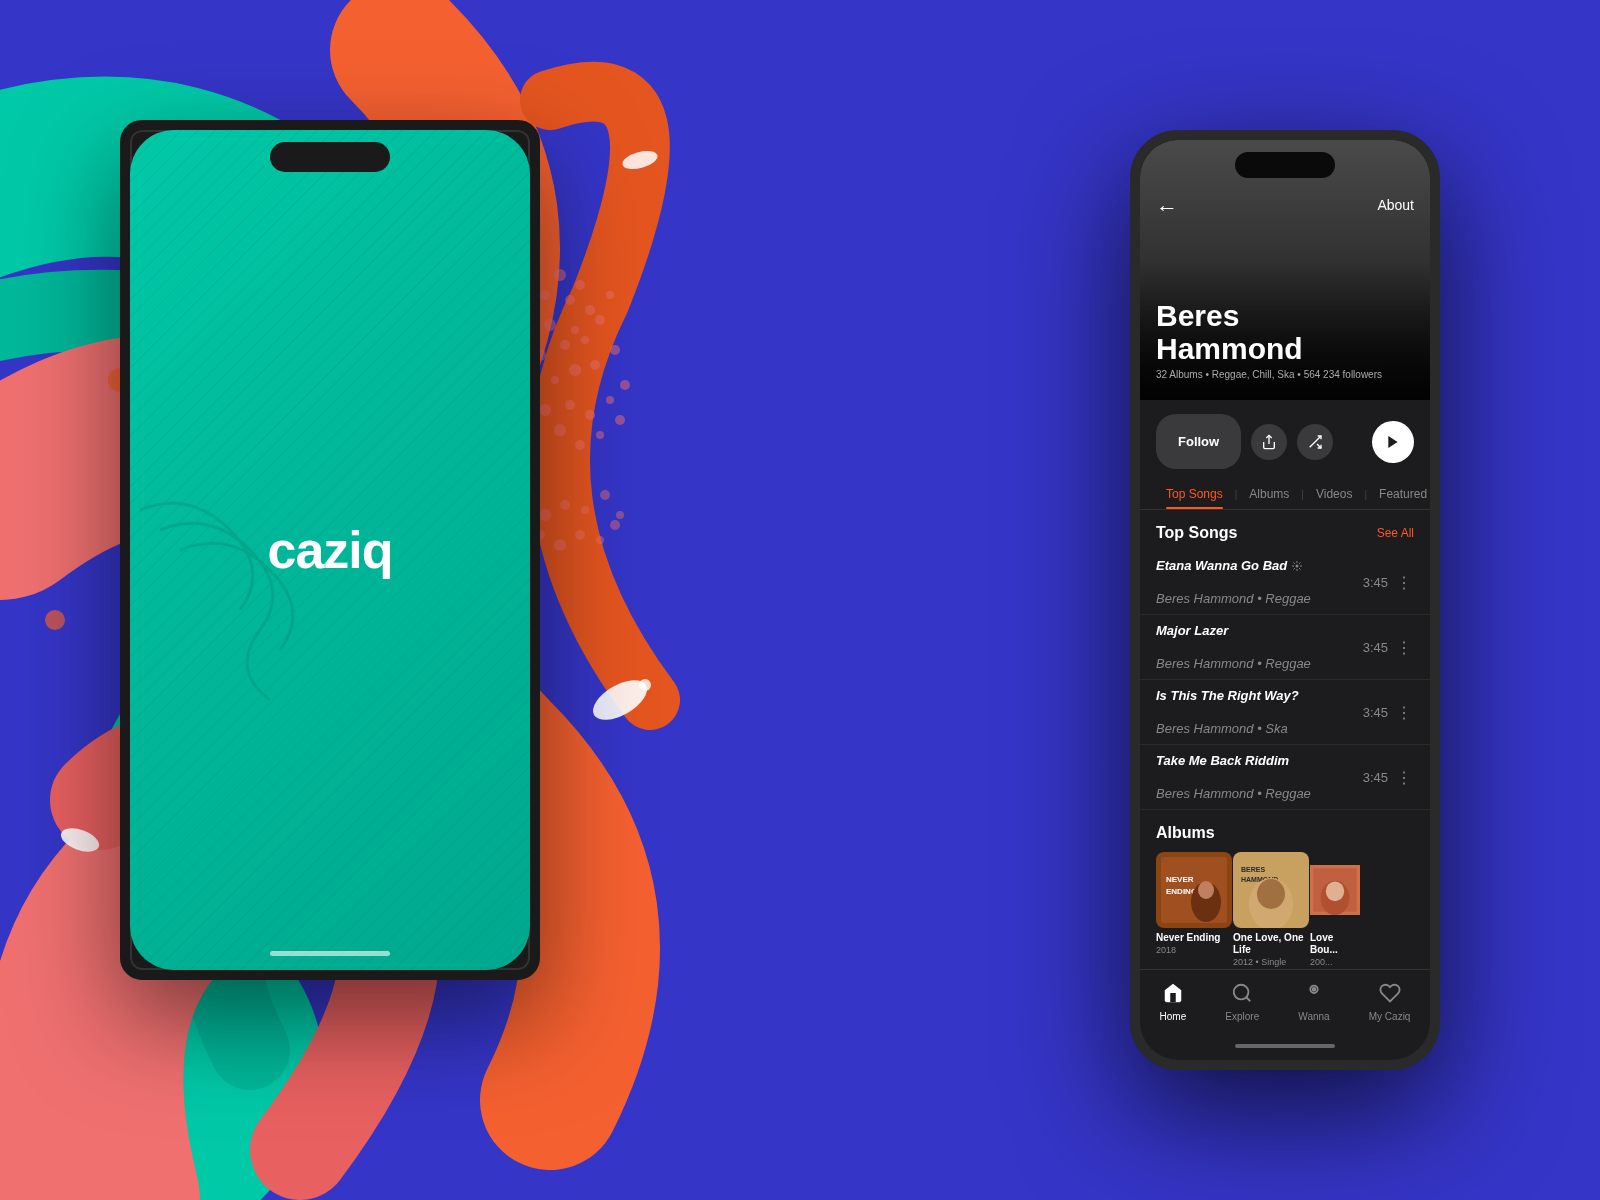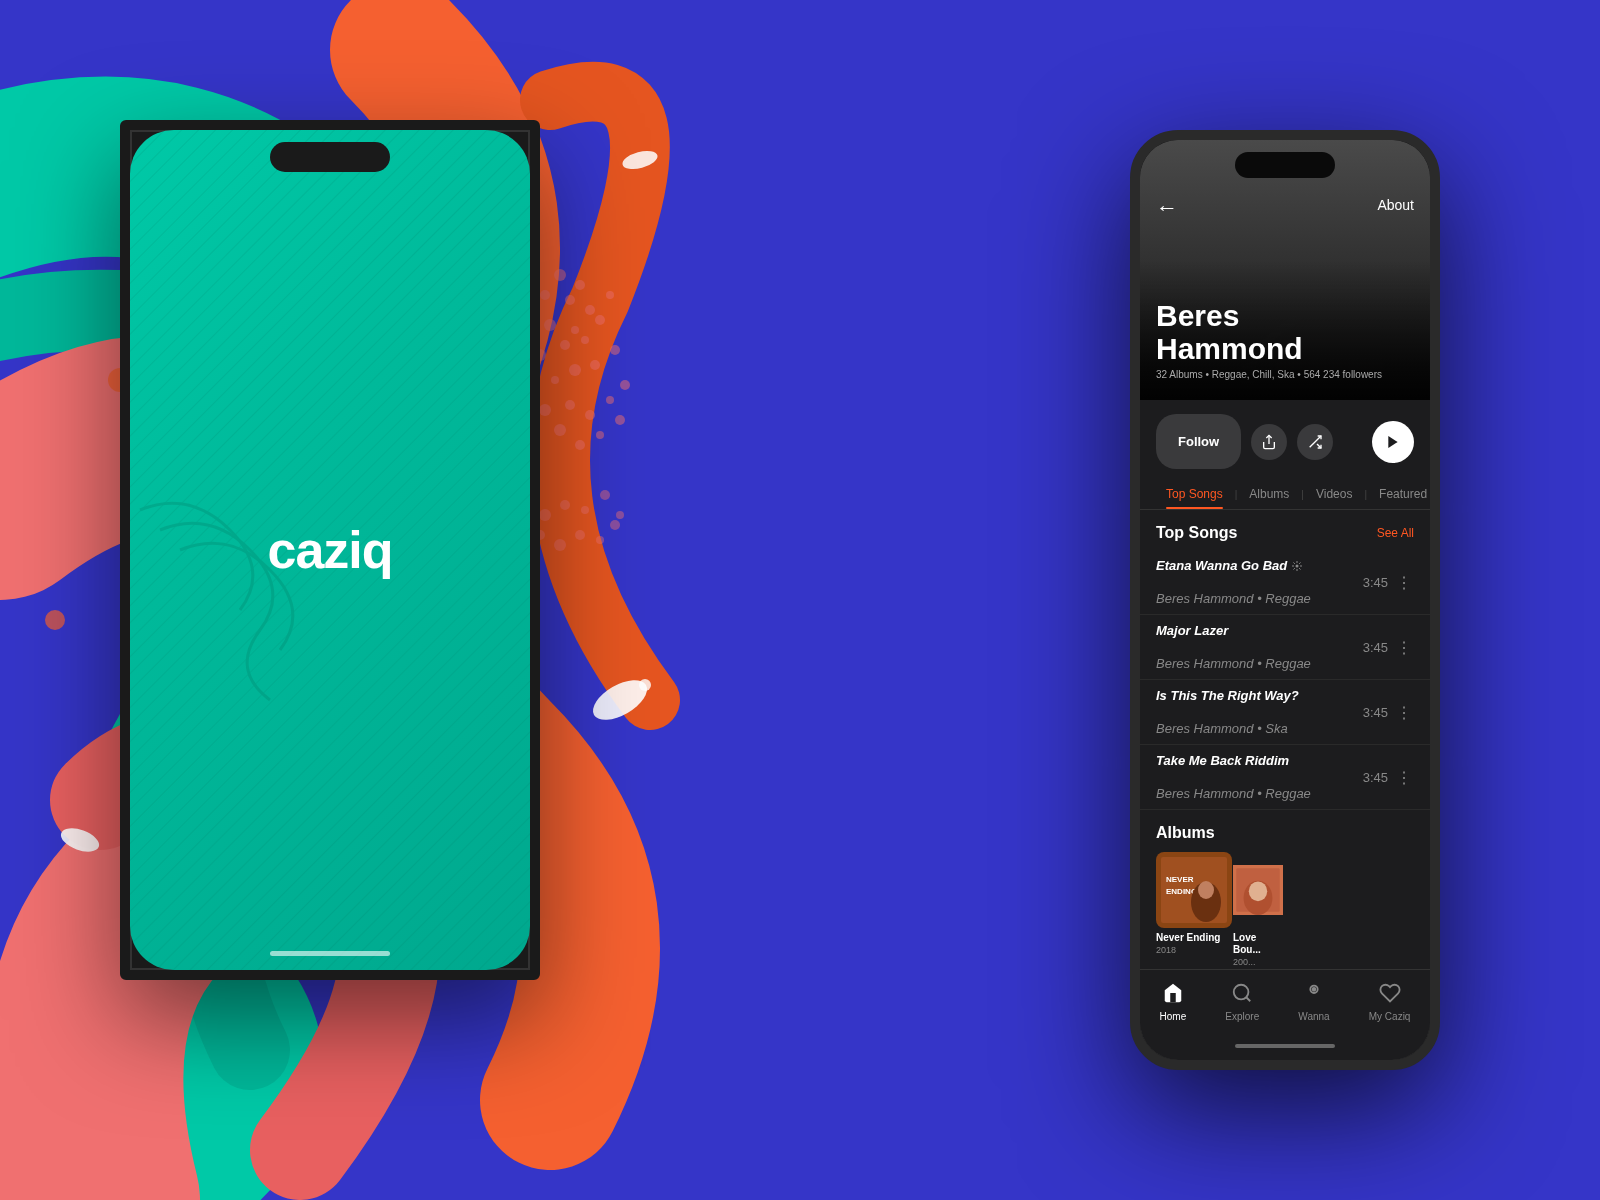--- a/index.html
+++ b/index.html
@@ -28,21 +28,21 @@
     .phone-left {
       position: absolute;
       left: 120px;
       top: 120px;
       width: 420px;
       height: 860px;
     }
     .phone-left-shell {
       width: 100%;
       height: 100%;
-      border-radius: 6px;
+      border-radius: 22px;
       border: 10px solid #1a1a1a;
       background: #1a1a1a;
       box-shadow: 0 40px 100px rgba(0,0,0,0.5), inset 0 0 0 2px #333;
       overflow: hidden;
       position: relative;
       display: flex;
       align-items: center;
       justify-content: center;
       text-align: right;
     }
@@ -660,20 +660,33 @@
                   <text x="10" y="42" font-size="8" fill="white" font-weight="bold">ENDING</text>
 
                   <ellipse cx="50" cy="50" rx="15" ry="20" fill="#6a3010"></ellipse>
                   <ellipse cx="50" cy="38" rx="8" ry="9" fill="#c08060"></ellipse>
                 </svg>
               </div>
               <div class="album-name">Never Ending</div>
               <div class="album-year">2018</div>
             </div>
 
+            <div class="album-card">
+              <div class="album-thumb">
+                <svg width="76" height="76" viewBox="0 0 76 76">
+                  <rect width="76" height="76" fill="#c8a060"></rect>
+                  <text x="8" y="20" font-size="7" fill="#2a2a2a" font-weight="bold">BERES</text>
+                  <text x="8" y="30" font-size="7" fill="#2a2a2a" font-weight="bold">HAMMOND</text>
+                  <ellipse cx="38" cy="52" rx="22" ry="26" fill="#d0a870"></ellipse>
+                  <ellipse cx="38" cy="42" rx="14" ry="15" fill="#a07040"></ellipse>
+                </svg>
+              </div>
+              <div class="album-name">One Love, One Life</div>
+              <div class="album-year">2012 • Single</div>
+            </div>
 
 
             <div class="album-card" style="width:50px;overflow:hidden;">
               <div class="album-thumb" style="width:50px;">
                 <svg width="50" height="76" viewBox="0 0 76 76">
                   <rect width="76" height="76" fill="#d0704a"></rect>
                   <rect x="5" y="5" width="66" height="66" fill="#c06040" rx="2"></rect>
                   <ellipse cx="38" cy="50" rx="22" ry="26" fill="#b05030"></ellipse>
                   <ellipse cx="38" cy="40" rx="14" ry="15" fill="#e0b090"></ellipse>
                 </svg>

